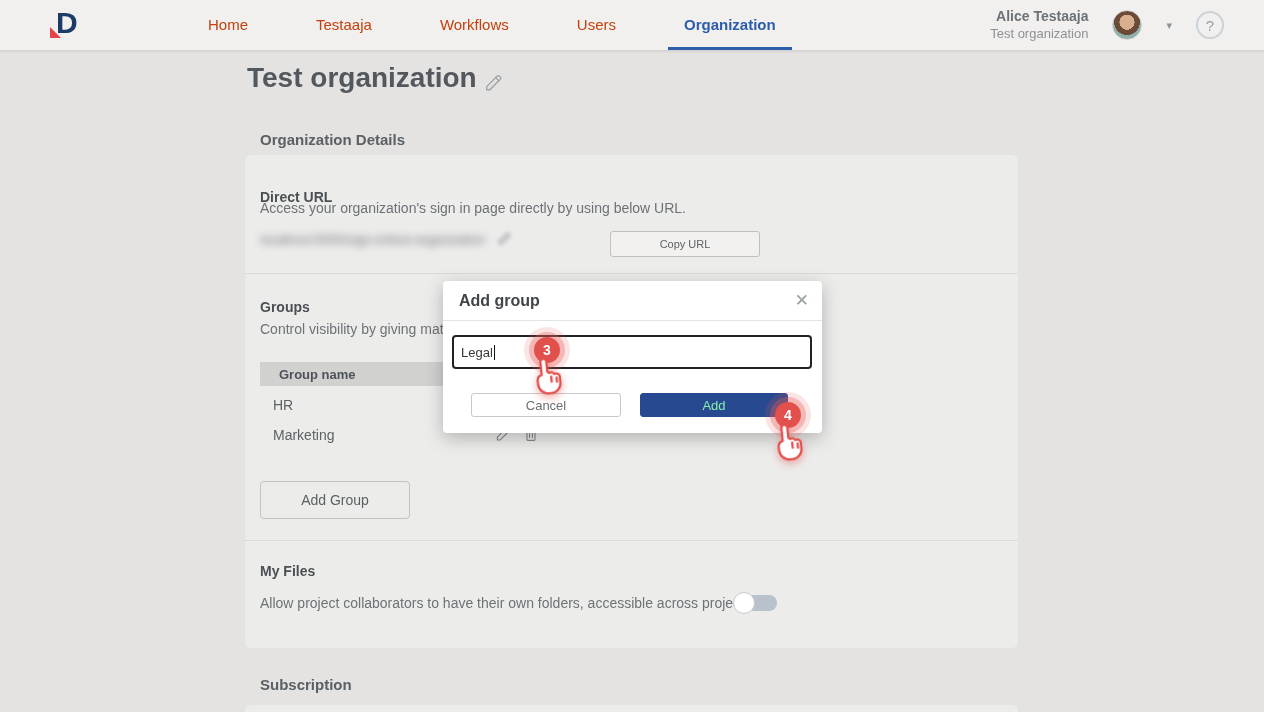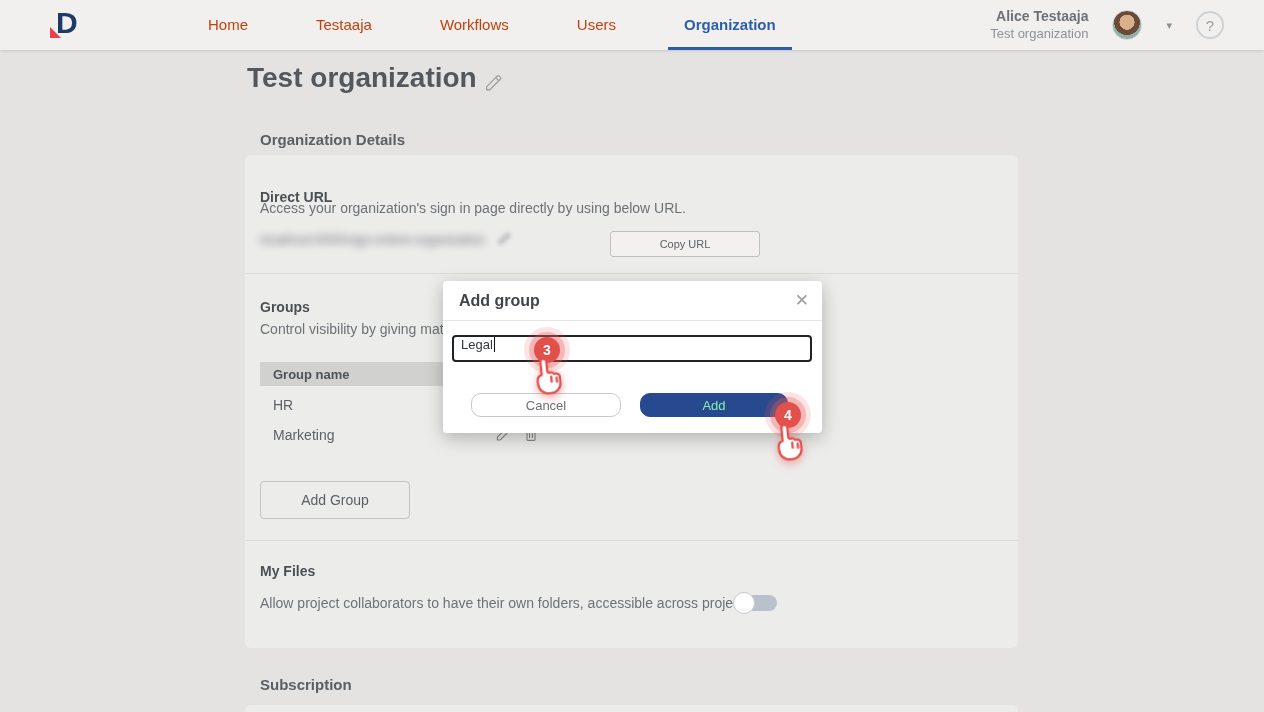--- a/index.html
+++ b/index.html
@@ -48,21 +48,21 @@
   .h14 { position:absolute; font-size:14px; font-weight:bold; color:#4b5055; }
   .p14 { position:absolute; font-size:14px; color:#6d7276; }
   .blur-url { position:absolute; left:15px; top:77px; font-size:13px; color:#4c5156;
     filter:blur(4px); opacity:.85; width:235px; white-space:nowrap; overflow:hidden; }
   .blur-pencil { position:absolute; left:252px; top:76px; filter:blur(2px); cursor:pointer; }
   .copy-btn { position:absolute; left:365px; top:76px; width:150px; height:26px;
     background:#f2f1f0; border:1px solid #c0c0c0; border-radius:3px;
     font-size:11px; color:#5d6266; cursor:pointer; font-family:inherit; }
   
   .tbl-head { position:absolute; left:15px; top:207px; width:300px; height:24px;
-    background:#d1d1d0; display:flex; align-items:center; padding-left:13px;
+    background:#d1d1d0; display:flex; align-items:center; padding-left:19px;
     font-size:13px; font-weight:bold; color:#4e5358; }
   .tbl-row { position:absolute; left:15px; width:300px; height:28px; display:flex; align-items:center;
     padding-left:13px; font-size:14px; color:#5d6266; }
   .row-hr { top:236px; }
   .row-mkt { top:266px; }
   .row-actions { position:absolute; left:250px; top:271px; display:flex; gap:11px; }
   .icon-btn { width:17px; height:17px; cursor:pointer; }
   .add-group-btn { position:absolute; left:15px; top:326px; width:150px; height:38px;
     background:transparent; border:1px solid #c3c3c3; border-radius:4px;
     font-size:14px; color:#5a5f63; cursor:pointer; font-family:inherit; }
@@ -71,25 +71,25 @@
   .toggle-track { position:absolute; left:6px; top:3px; width:38px; height:16px; border-radius:8px; background:#b9c1cd; }
   .toggle-knob { position:absolute; left:0; top:0; width:22px; height:22px; border-radius:50%;
     background:#ffffff; border:1px solid #c6cbd1; }
   
   .modal { position:absolute; left:443px; top:281px; width:379px; height:152px;
     background:#ffffff; border-radius:4px; z-index:20;
     box-shadow:0 5px 18px rgba(0,0,0,.25); }
   .modal-title { position:absolute; left:16px; top:11px; font-size:16px; font-weight:bold; color:#40454a; }
   .modal-close { position:absolute; right:13px; top:9px; font-size:17px; color:#9ba0a5; cursor:pointer; background:none; border:none; font-family:inherit; }
   .modal-div { position:absolute; left:0; top:39px; width:379px; height:1px; background:#e4e4e4; }
-  .modal-input { position:absolute; left:9px; top:54px; width:360px; height:27px;
+  .modal-input { position:absolute; left:9px; top:54px; width:360px; height:34px;
     border:2px solid #1f2326; border-radius:4px; background:#fff;
-    display:flex; align-items:flex-start; padding-left:7px; font-size:13px; color:#33383c; cursor:text; }
+    display:flex; align-items:center; padding-left:7px; font-size:13px; color:#33383c; cursor:text; }
   .caret-bar { display:inline-block; width:1px; height:15px; background:#111; margin-left:1px; }
-  .modal-btn { position:absolute; top:112px; height:24px; border-radius:10px; font-size:13px; cursor:pointer; font-family:inherit; }
+  .modal-btn { position:absolute; top:112px; height:24px; border-radius:3px; font-size:13px; cursor:pointer; font-family:inherit; }
   .btn-cancel { left:28px; width:150px; background:#ffffff; border:1px solid #c9c9c9; color:#6a6f73; }
   .btn-add { left:197px; width:148px; background:#27498f; border:1px solid #27498f; color:#86efac; font-weight:normal; }
   
   .anno { position:absolute; z-index:30; }
   .badge { width:26px; height:26px; border-radius:50%; background:#e2504c; color:#fff;
     font-size:14px; font-weight:bold; display:flex; align-items:center; justify-content:center;
     box-shadow:0 0 0 5px rgba(230,90,85,.33), 0 0 0 10px rgba(230,90,85,.16); }
   .hand { filter:drop-shadow(0 3px 4px rgba(228,90,85,.5)); }
 </style>
 </head>

